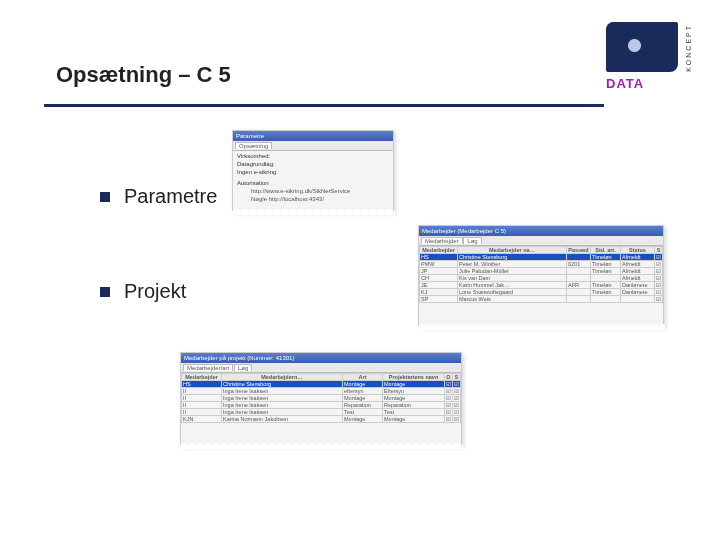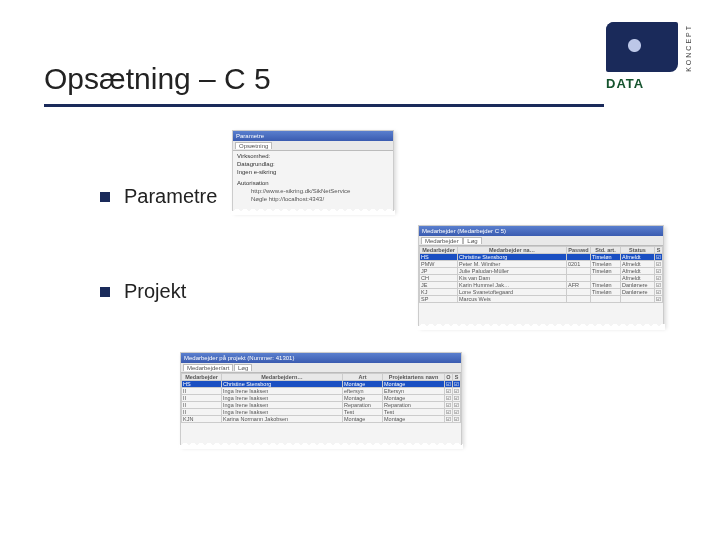--- a/index.html
+++ b/index.html
@@ -1,22 +1,22 @@
 <!DOCTYPE html>
 <html><head>
 <meta charset="utf-8">
 <style>
   html,body{margin:0;padding:0;width:720px;height:540px;background:#fff;font-family:Verdana,Arial,sans-serif;color:#222;position:relative;overflow:hidden}
   .slide{position:relative;width:720px;height:540px}
   .logo{position:absolute;top:22px;right:28px;width:86px;height:72px}
   .logo .swirl{width:72px;height:50px;background:#1a2a5a;border-radius:8px 2px 8px 2px;position:relative;overflow:hidden}
   .logo .swirl::before{content:"";position:absolute;left:-10px;top:-8px;width:70px;height:70px;background:radial-gradient(circle at 55% 45%,#bcc7e8 0 6px,transparent 7px),radial-gradient(circle at 30% 70%,transparent 18px,#1a2a5a 19px);}
   .logo .vert{position:absolute;right:0;top:2px;font-size:7px;letter-spacing:2px;color:#444;writing-mode:vertical-rl;transform:rotate(180deg)}
-  .logo .word{font-size:13px;font-weight:bold;color:#14532d;letter-spacing:1px;margin-top:4px}
-  .title{position:absolute;left:44px;top:62px;font-size:30px;font-weight:normal}
+  .logo .word{font-size:13px;font-weight:bold;color:#a21caf;letter-spacing:1px;margin-top:4px}
+  .title{position:absolute;left:56px;top:62px;font-size:22px;font-weight:bold}
   .rule{position:absolute;left:44px;top:104px;width:560px;height:3px;background:#1a2a5a}
   .bullets{position:absolute;left:60px;top:165px;font-size:20px}
   .bullets li{list-style:none;margin:0 0 72px 0;position:relative;padding-left:24px}
   .bullets li::before{content:"";position:absolute;left:0;top:7px;width:10px;height:10px;background:#1a2a5a}
   .shot{position:absolute;background:#f4f4f4;border:1px solid #ccc;font-size:6px;color:#555;box-shadow:2px 2px 4px rgba(0,0,0,.15)}
   .shot .tear{position:absolute;left:-2px;right:-2px;bottom:-4px;height:6px;background:linear-gradient(135deg,transparent 3px,#fff 3px) 0 0/8px 8px,linear-gradient(-135deg,transparent 3px,#fff 3px) 4px 0/8px 8px}
   .shot .titlebar{background:linear-gradient(#5a7fce,#3a5bb0);color:#fff;height:10px;line-height:10px;padding:0 3px;font-size:6px}
   .shot .tabrow{background:#e9e9e9;border-bottom:1px solid #bbb;padding:1px 2px;font-size:6px}
   .shot .tab{display:inline-block;background:#fff;border:1px solid #bbb;border-bottom:none;padding:0 3px;margin-right:-1px}
   .shot .body{padding:2px 4px;font-size:6px;line-height:1.3}

